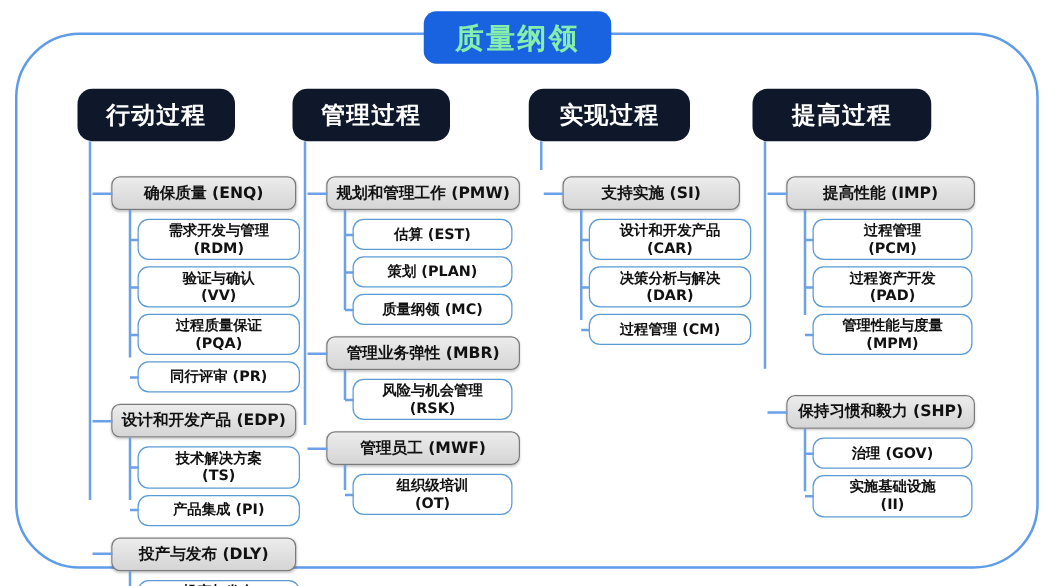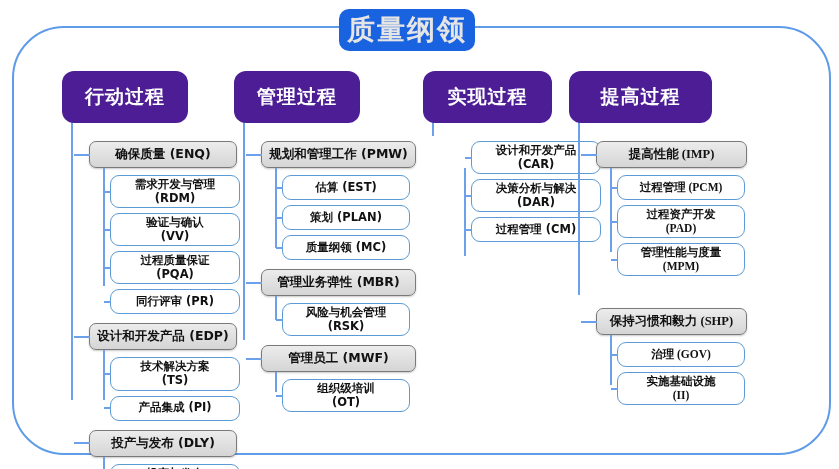--- a/index.html
+++ b/index.html
@@ -8,40 +8,40 @@
     font-family:"DejaVu Sans","Liberation Sans",sans-serif;
     overflow:hidden;
     --line:#6CA0E8;
   }
   .boundary {
     position:absolute; left:12px; top:26px; width:819px; height:429px;
     box-sizing:border-box; border:2px solid #5E9BE8; border-radius:52px;
     z-index:0;
   }
   .root {
-    position:absolute; left:339px; top:9px; width:136px; height:42px;
-    background:#1A63E0; color:#e5e5e5; border-radius:10px; z-index:2;
+    position:absolute; left:339px; top:9px; width:150px; height:42px;
+    background:#1A63E0; color:#86efac; border-radius:10px; z-index:2;
     display:flex; align-items:center; justify-content:center;
-    font-size:28px; font-weight:bold; letter-spacing:2px;
+    font-size:23px; font-weight:bold; letter-spacing:2px;
   }
   #columns .column { position:absolute; top:71px; z-index:1; }
   #columns .column:nth-child(1){ left:62px;  --hw:126px; --gw:148px; --ww:130px; }
   #columns .column:nth-child(2){ left:234px; --hw:126px; --gw:155px; --ww:128px; }
   #columns .column:nth-child(3){ left:423px; --hw:129px; --gw:142px; --ww:130px; }
-  #columns .column:nth-child(4){ left:569px;font-family:Liberation Serif, serif; --hw:143px; --gw:151px; --ww:128px; }
+  #columns .column:nth-child(4){ left:602px; --hw:143px; --gw:151px; --ww:128px; }
   .header {
-    width:var(--hw); height:52px; box-sizing:border-box;
-    background:#4c1d95; border-radius:12px; color:#fff;
+    width:var(--hw); height:42px; box-sizing:border-box;
+    background:#0f172a; border-radius:12px; color:#fff;
     display:flex; align-items:center; justify-content:center;
     font-size:19px; font-weight:bold; letter-spacing:1px;
     position:relative; z-index:1;
   }
   .trunk { position:absolute; left:9px; top:42px; width:2px; background:var(--line); }
   .group { position:relative; margin-left:27px; margin-top:9px; }
-  .trunk + .group { margin-top:18px; }
+  .trunk + .group { margin-top:28px; }
   .gbox {
     position:relative; width:var(--gw); height:27px; box-sizing:border-box;
     background:linear-gradient(#ECECEC,#D5D5D5);
     border:1.5px solid #7A7A7A; border-radius:7px;
     display:flex; align-items:center; justify-content:center;
     font-size:12.5px; font-weight:bold; color:#111;
     box-shadow:0 1px 2px rgba(0,0,0,.22);
   }
   .gbox::before {
     content:""; position:absolute; left:-16px; top:calc(50% - 1px);
@@ -122,20 +122,21 @@
           <div class="gtrunk" style="top: 27px; height: 19.5px;"></div>
           <div class="children">
             <div class="cbox">组织级培训 (OT)</div>
           </div>
         </div>
       </div>
       <div class="column">
         <div class="header">实现过程</div>
         <div class="trunk" style="height: 23px;"></div>
         <div class="group">
+          <div class="gbox">支持实施 (SI)</div>
           <div class="gtrunk" style="top: 27px; height: 87.5px;"></div>
           <div class="children">
             <div class="cbox">设计和开发产品 (CAR)</div>
             <div class="cbox">决策分析与解决 (DAR)</div>
             <div class="cbox">过程管理 (CM)</div>
           </div>
         </div>
       </div>
       <div class="column">
         <div class="header">提高过程</div>

